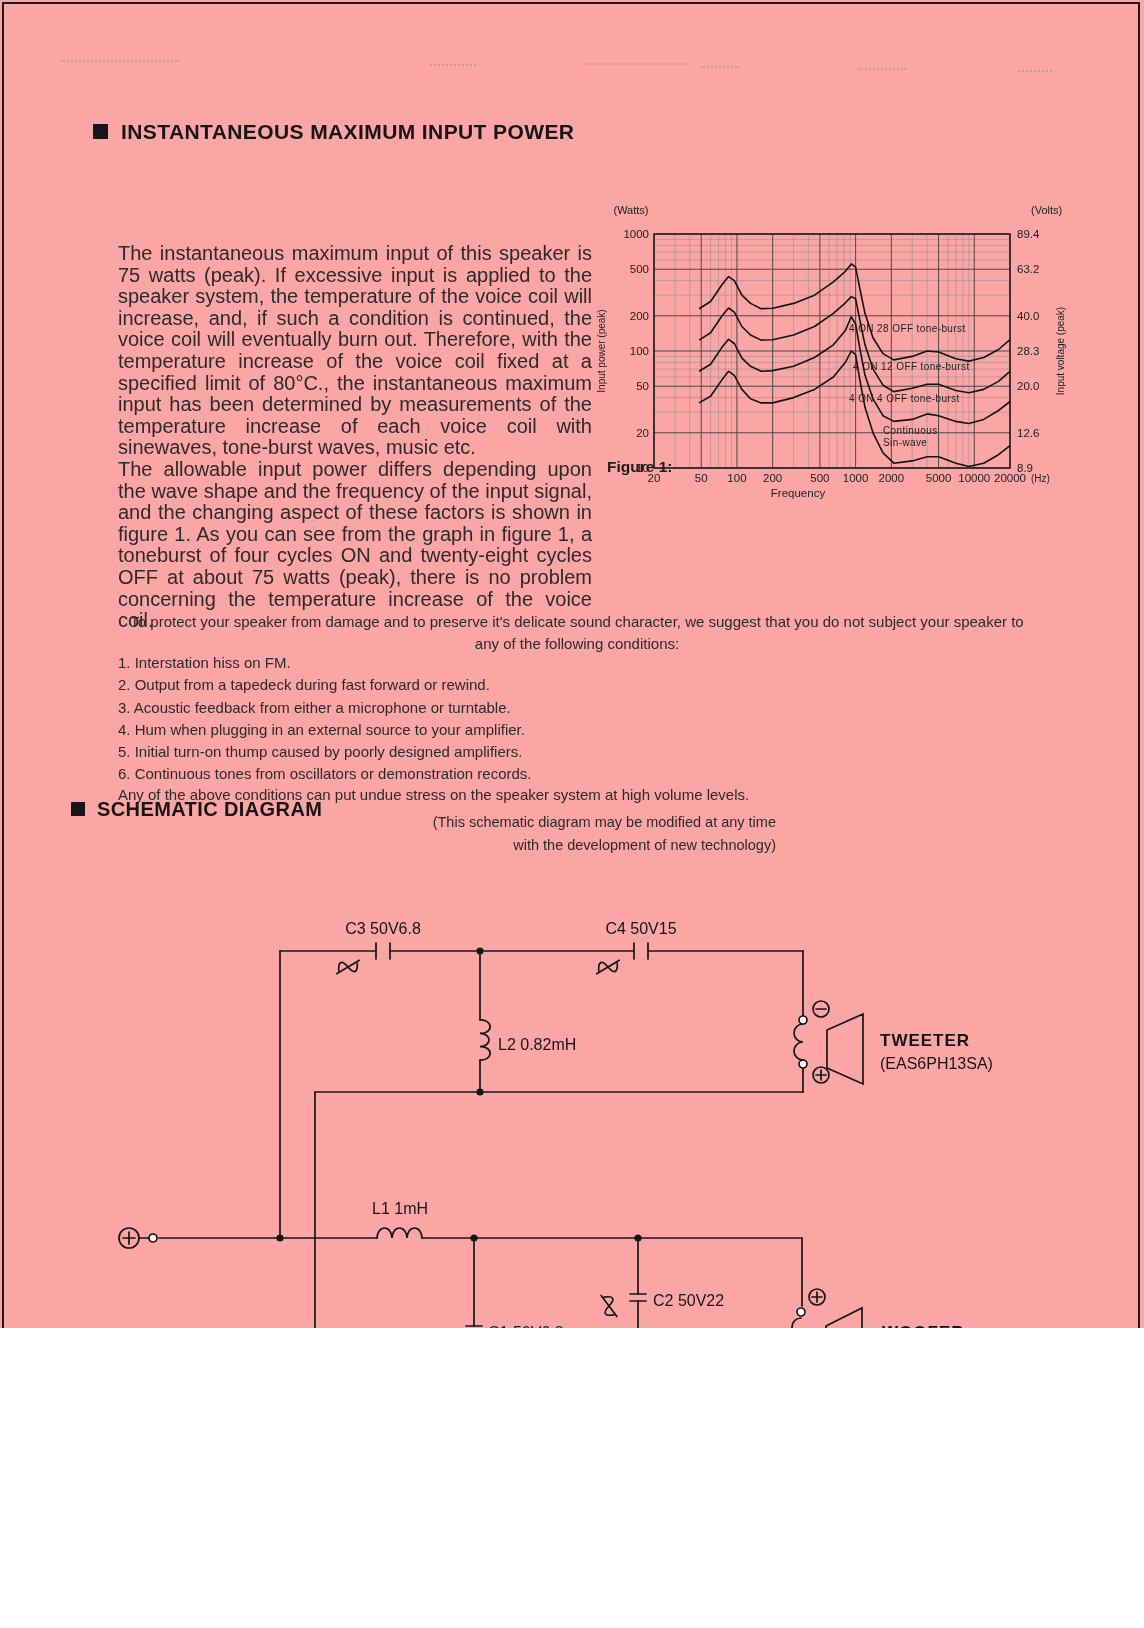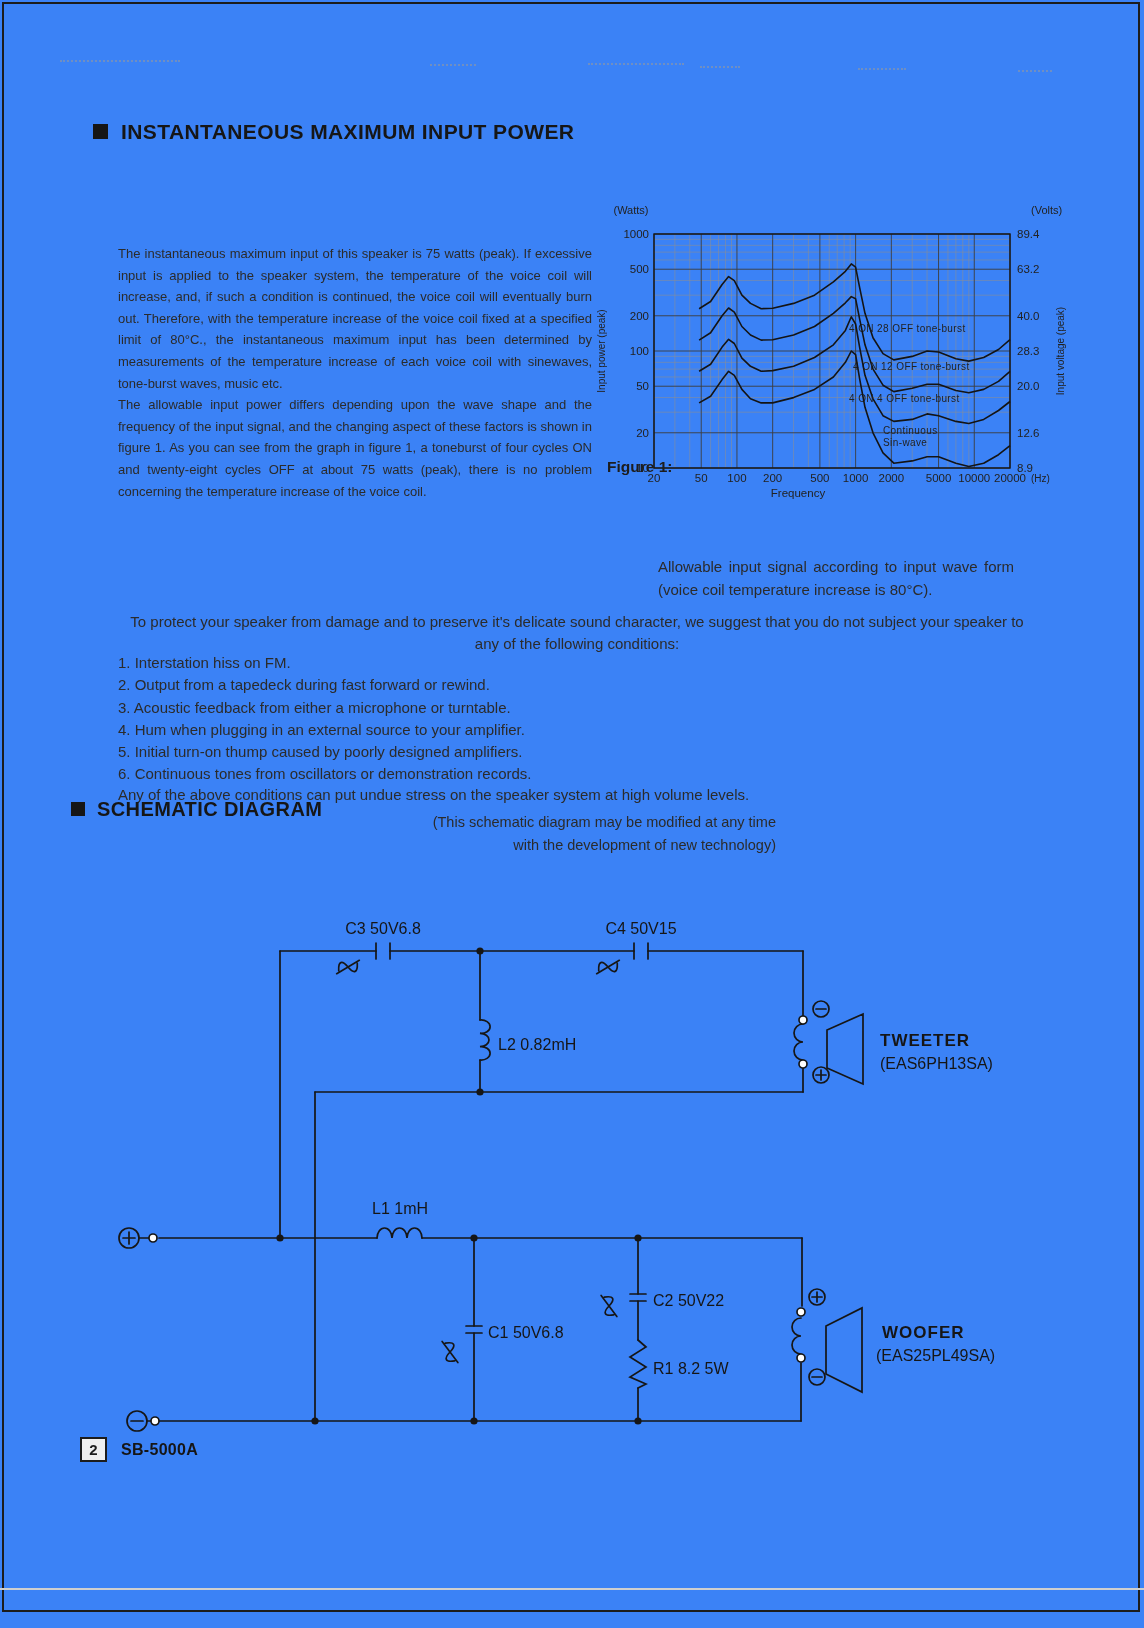--- a/index.html
+++ b/index.html
@@ -1,30 +1,30 @@
 <!DOCTYPE html>
 <html><head>
 <meta charset="utf-8">
 <style>
   html,body{margin:0;padding:0;background:#ffffff;}
-  .page{position:relative;width:1144px;height:1628px;background:#3b82f6;overflow:hidden;
+  .page{position:relative;width:1144px;height:1328px;background:#fca5a5;overflow:hidden;
         font-family:"Liberation Sans", sans-serif;color:#242424;}
   .page-frame{position:absolute;left:2px;top:2px;width:1134px;height:1606px;
         border:2px solid #1c1c1c;pointer-events:none;}
   .dash{position:absolute;border-top:2px dotted #9a9a9a;opacity:.55;}
   .grayline{position:absolute;left:0;top:1588px;width:1144px;border-top:2px solid #cfcfcf;}
 
   .h1{position:absolute;left:93px;top:120px;font-size:21px;font-weight:bold;
       letter-spacing:.4px;color:#161616;white-space:nowrap;}
   .sq{display:inline-block;width:15px;height:15px;background:#161616;margin-right:13px;}
   .h2{position:absolute;left:71px;top:798px;font-size:20px;font-weight:bold;
       letter-spacing:.4px;color:#161616;white-space:nowrap;}
   .sq2{display:inline-block;width:14px;height:14px;background:#161616;margin-right:12px;}
 
-  .coltext{position:absolute;left:118px;top:243px;width:474px;font-size:13px;
+  .coltext{position:absolute;left:118px;top:243px;width:474px;font-size:20px;
       line-height:21.6px;text-align:justify;color:#2b2b2b;}
   .coltext p{margin:0;}
   .wide{position:absolute;left:118px;top:611px;width:918px;font-size:15px;
       line-height:22px;color:#2b2b2b;text-align:center;}
   .conds{position:absolute;left:118px;top:652px;font-size:15px;line-height:22.3px;color:#2b2b2b;}
   .closing{position:absolute;left:118px;top:786px;font-size:15px;color:#2b2b2b;}
 
   .figlabel{position:absolute;left:607px;top:458px;font-size:15.5px;font-weight:bold;color:#1d1d1d;}
   .figcap{position:absolute;left:658px;top:556px;width:356px;font-size:15px;
       line-height:22.5px;text-align:justify;color:#2b2b2b;}
@@ -149,21 +149,20 @@
       <text fill="#222" font-family="&quot;Liberation Sans&quot;,sans-serif" x="256" y="134" font-size="10" letter-spacing="0.4">4 ON 28 OFF  tone-burst</text>
       <polyline points="106.1,142.1 117.6,134.8 129.1,117.8 135.6,110.0 141.3,114.1 148.9,128.5 157.5,137.0 168.2,142.1 179.7,141.7 200.6,137.0 221.5,128.5 240.4,115.3 252.4,104.8 258.3,98.6 262.6,100.7 266.6,120.9 272.0,146.8 280.0,171.1 290.0,187.2 300.8,193.6 319.2,190.3 334.1,186.2 345.6,186.2 362.9,192.5 375.8,194.7 390.7,191.4 405.5,183.4 417.0,173.3" fill="none" stroke="#141414" stroke-width="1.6" stroke-linejoin="round"></polyline>
       <text fill="#222" font-family="&quot;Liberation Sans&quot;,sans-serif" x="260" y="172" font-size="10" letter-spacing="0.4">4 ON 12 OFF  tone-burst</text>
       <polyline points="106.1,173.3 117.6,166.3 129.1,149.1 135.6,141.3 141.3,145.5 148.9,160.1 157.5,168.3 168.2,173.3 179.7,172.6 200.6,168.3 221.5,159.5 240.4,146.8 252.4,132.4 258.3,118.8 262.6,126.0 266.6,149.1 272.0,177.3 280.0,200.8 290.0,217.7 300.8,223.4 319.2,221.4 334.1,215.9 345.6,217.7 362.9,223.4 375.8,225.5 390.7,221.4 405.5,212.5 417.0,203.5" fill="none" stroke="#141414" stroke-width="1.6" stroke-linejoin="round"></polyline>
       <text fill="#222" font-family="&quot;Liberation Sans&quot;,sans-serif" x="256" y="204" font-size="10" letter-spacing="0.4">4 ON 4 OFF  tone-burst</text>
       <polyline points="106.1,204.9 117.6,198.3 129.1,181.6 135.6,173.3 141.3,177.3 148.9,191.4 157.5,200.8 168.2,204.9 179.7,204.9 200.6,199.6 221.5,191.4 240.4,179.0 252.4,164.3 258.3,153.0 262.6,156.7 266.6,180.7 272.0,209.3 280.0,234.8 290.0,254.8 300.8,265.2 319.2,262.9 334.1,258.7 345.6,258.7 362.9,265.2 375.8,268.5 390.7,265.2 405.5,256.7 417.0,247.7" fill="none" stroke="#141414" stroke-width="1.6" stroke-linejoin="round"></polyline>
       <text fill="#222" font-family="&quot;Liberation Sans&quot;,sans-serif" x="290" y="236" font-size="10" letter-spacing="0.4">Continuous</text>
       <text fill="#222" font-family="&quot;Liberation Sans&quot;,sans-serif" x="290" y="248" font-size="10" letter-spacing="0.4">Sin-wave</text>
     </svg>
   <div class="figlabel">Figure 1:</div>
-  <div class="figcap">Allowable input signal according to input wave form (voice coil temperature increase is 80°C).</div>
 
   <div class="wide">To protect your speaker from damage and to preserve it's delicate sound character, we suggest that you do not subject your speaker to any of the following conditions:</div>
   <div class="conds">
     <div>1. Interstation hiss on FM.</div>
     <div>2. Output from a tapedeck during fast forward or rewind.</div>
     <div>3. Acoustic feedback from either a microphone or turntable.</div>
     <div>4. Hum when plugging in an external source to your amplifier.</div>
     <div>5. Initial turn-on thump caused by poorly designed amplifiers.</div>
     <div>6. Continuous tones from oscillators or demonstration records.</div>
   </div>

